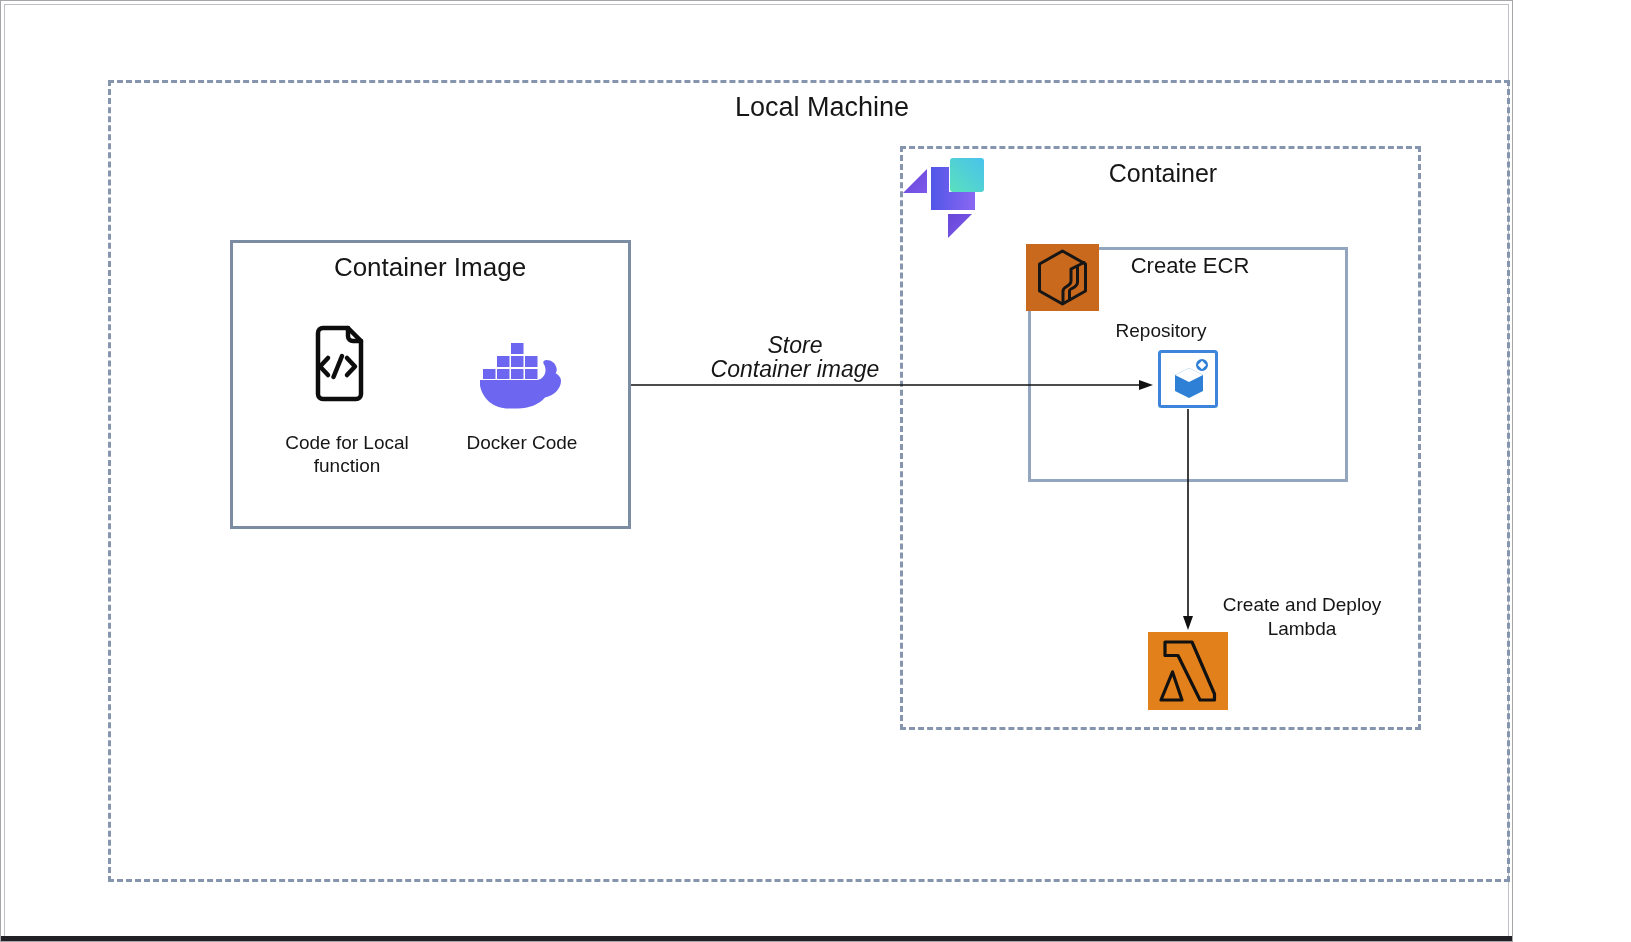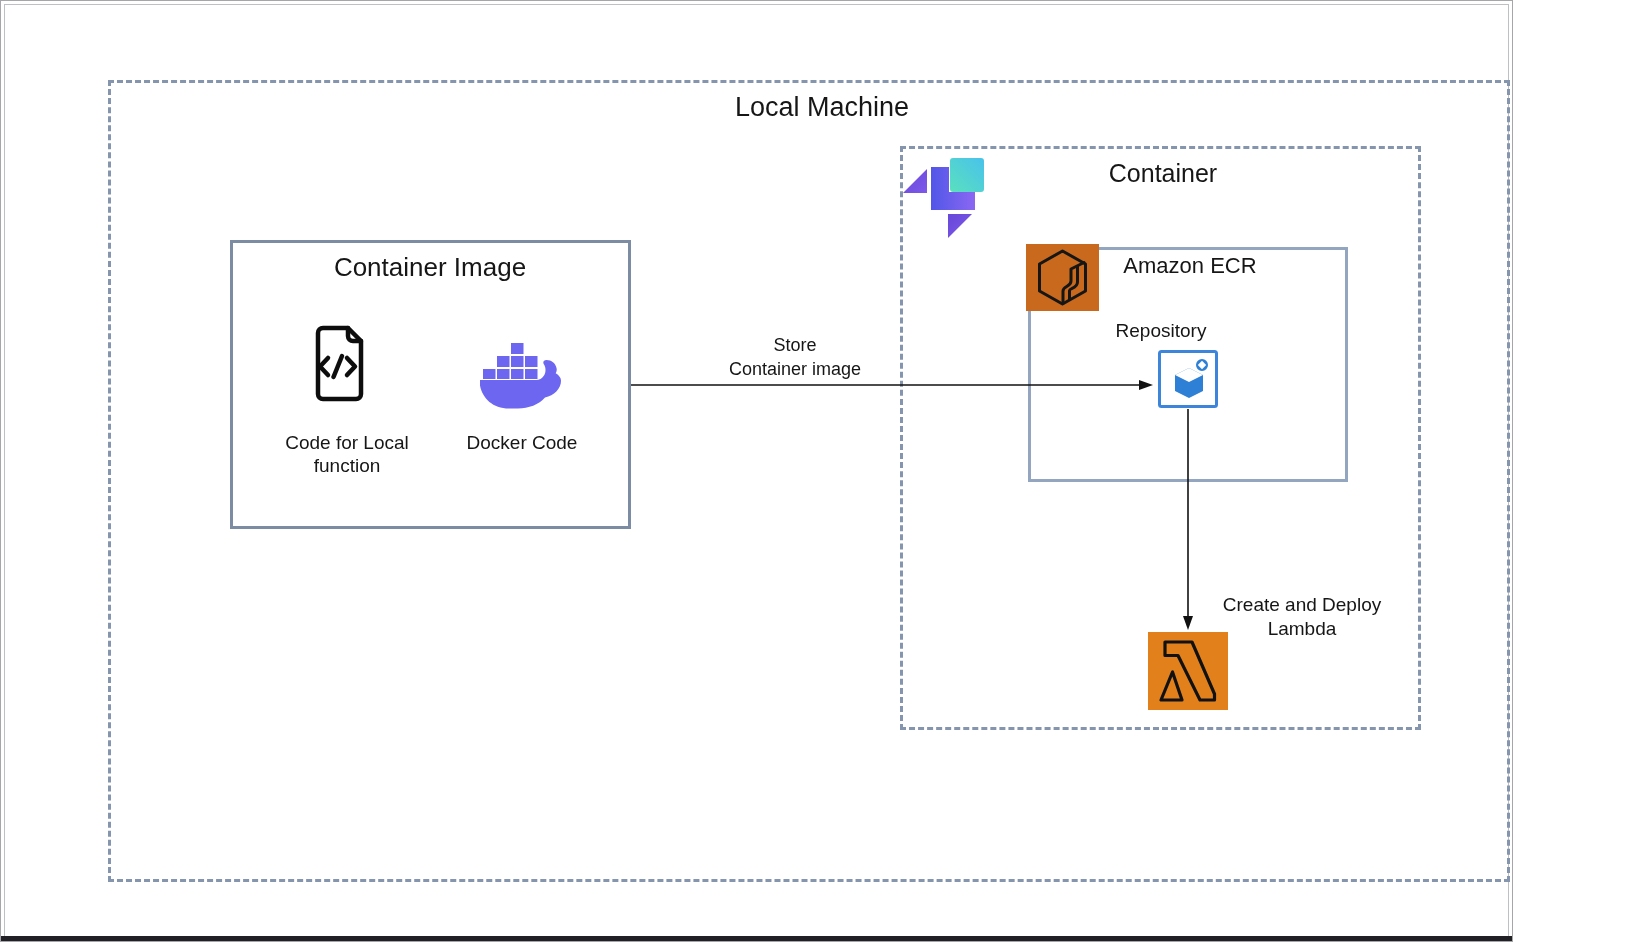--- a/index.html
+++ b/index.html
@@ -22,21 +22,21 @@
 
   .lbl {
     position:absolute; transform:translate(-50%,-50%);
     text-align:center; white-space:pre-line; line-height:1.22; color:#161616;
   }
   .t-local-machine   { left:822px;  top:107px; font-size:27px; }
   .t-container-image { left:430px;  top:268px; font-size:26px; }
   .t-localstack      { left:1163px; top:173px; font-size:25px; }
   .t-ecr             { left:1190px; top:266px; font-size:22px; }
   .t-repository      { left:1161px; top:331px; font-size:19px; }
-  .t-store           { left:795px;  top:357px; font-size:18px; line-height:24px; }
+  .t-store           { left:795px;  top:357px; font-size:23px; line-height:24px;font-style:italic; }
   .t-create          { left:1302px; top:617px; font-size:19px; line-height:24px; }
   .t-code            { left:347px;  top:454px; font-size:19px; line-height:23px; }
   .t-docker          { left:522px;  top:443px; font-size:19px; }
 
   .arrows { position:absolute; left:0; top:0; pointer-events:none; }
   svg.icon { position:absolute; }
 </style>
 </head>
 <body>
 
@@ -128,21 +128,21 @@
     <rect x="0" y="0" width="80" height="78" fill="#e2811c"></rect>
     <g fill="none" stroke="#111" stroke-width="3.2" stroke-linejoin="round">
       <path d="M17 10 H44 L66.5 62 V68 H52 L30 23.5 H17 Z"></path>
       <path d="M13 68 H34 L24.5 40 Z"></path>
     </g>
   </svg>
 
   <div class="lbl t-local-machine">Local Machine</div>
   <div class="lbl t-container-image">Container Image</div>
   <div class="lbl t-localstack">Container</div>
-  <div class="lbl t-ecr">Amazon ECR</div>
+  <div class="lbl t-ecr">Create ECR</div>
   <div class="lbl t-repository">Repository</div>
   <div class="lbl t-store">Store
 Container image</div>
   <div class="lbl t-create">Create and Deploy
 Lambda</div>
   <div class="lbl t-code">Code for Local
 function</div>
   <div class="lbl t-docker">Docker Code</div>
 
   <div class="outer-frame"></div>

